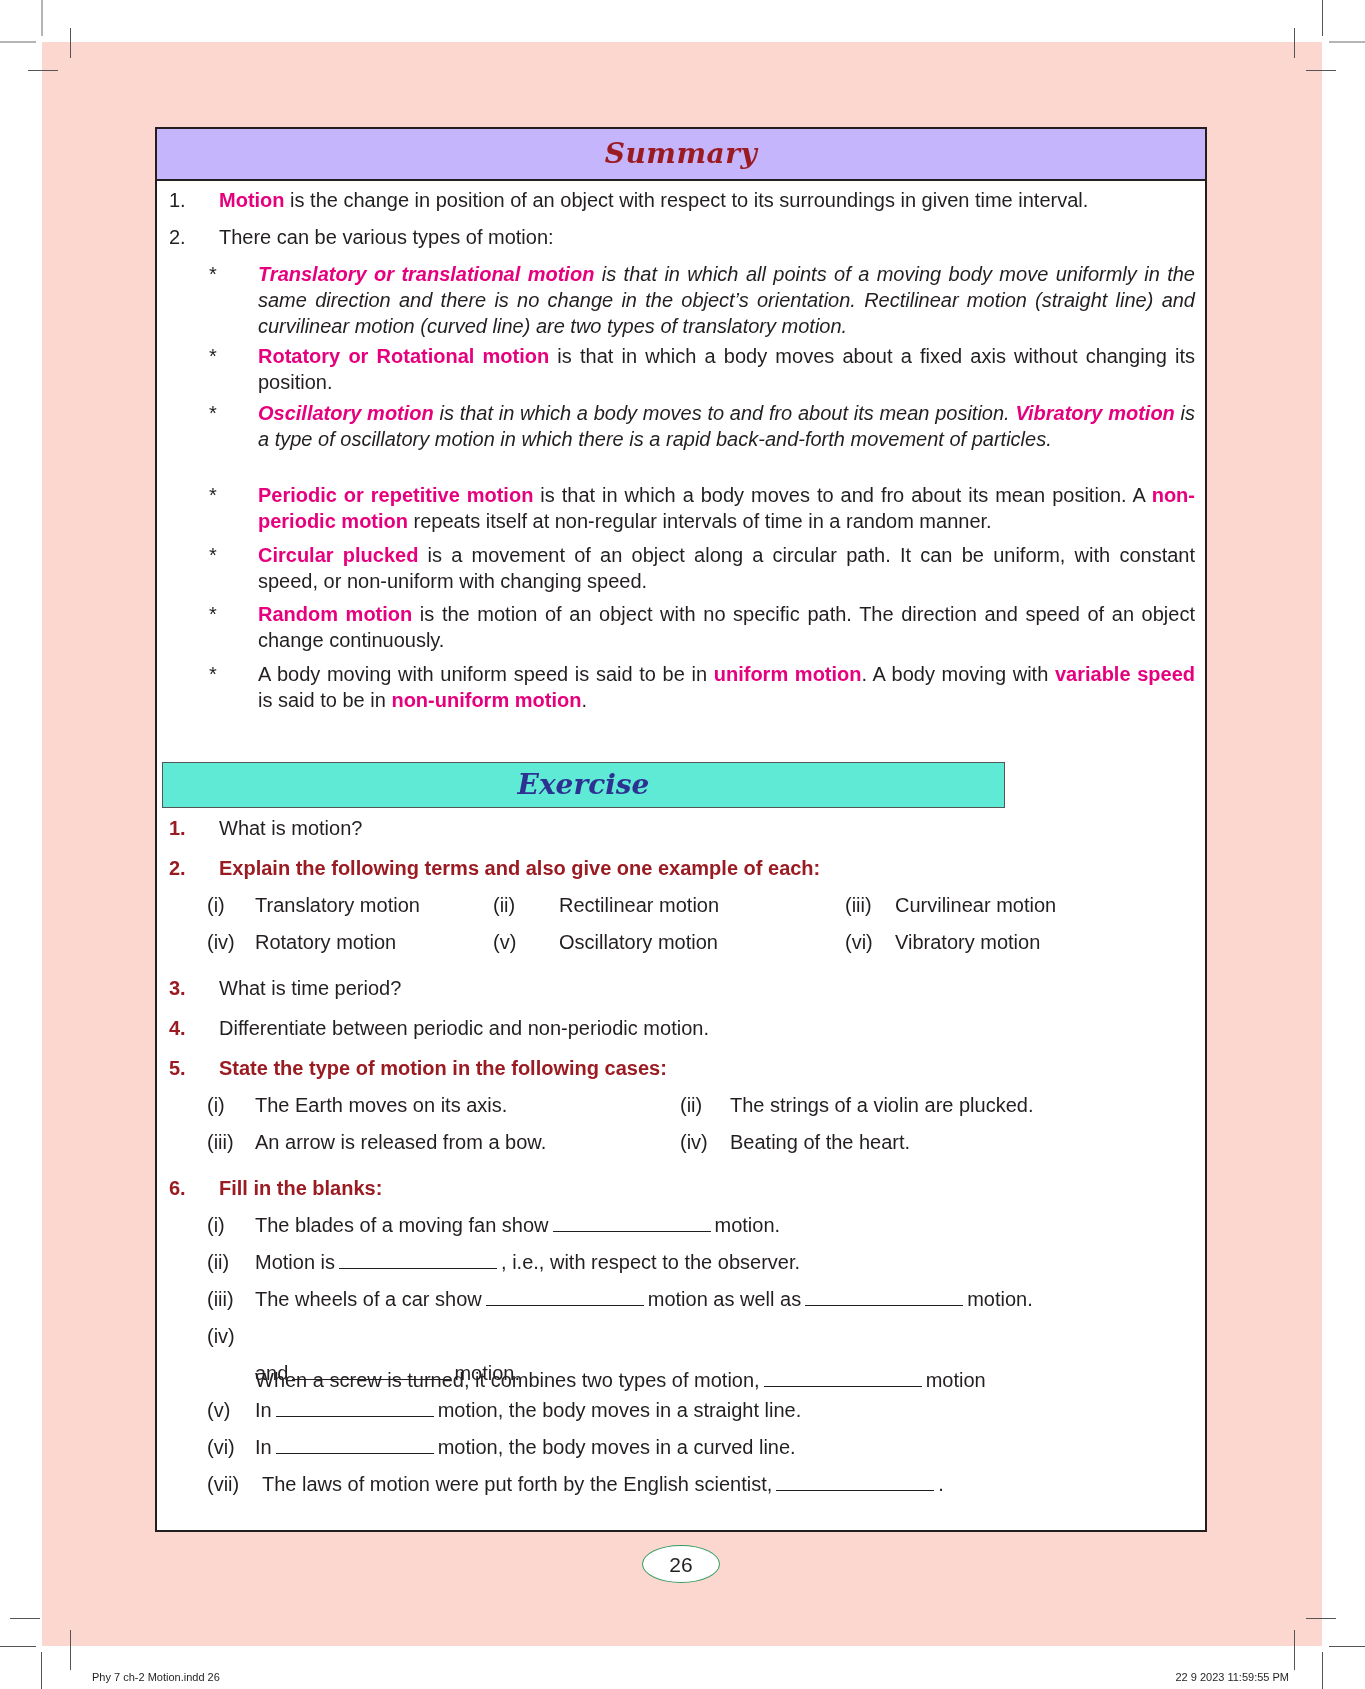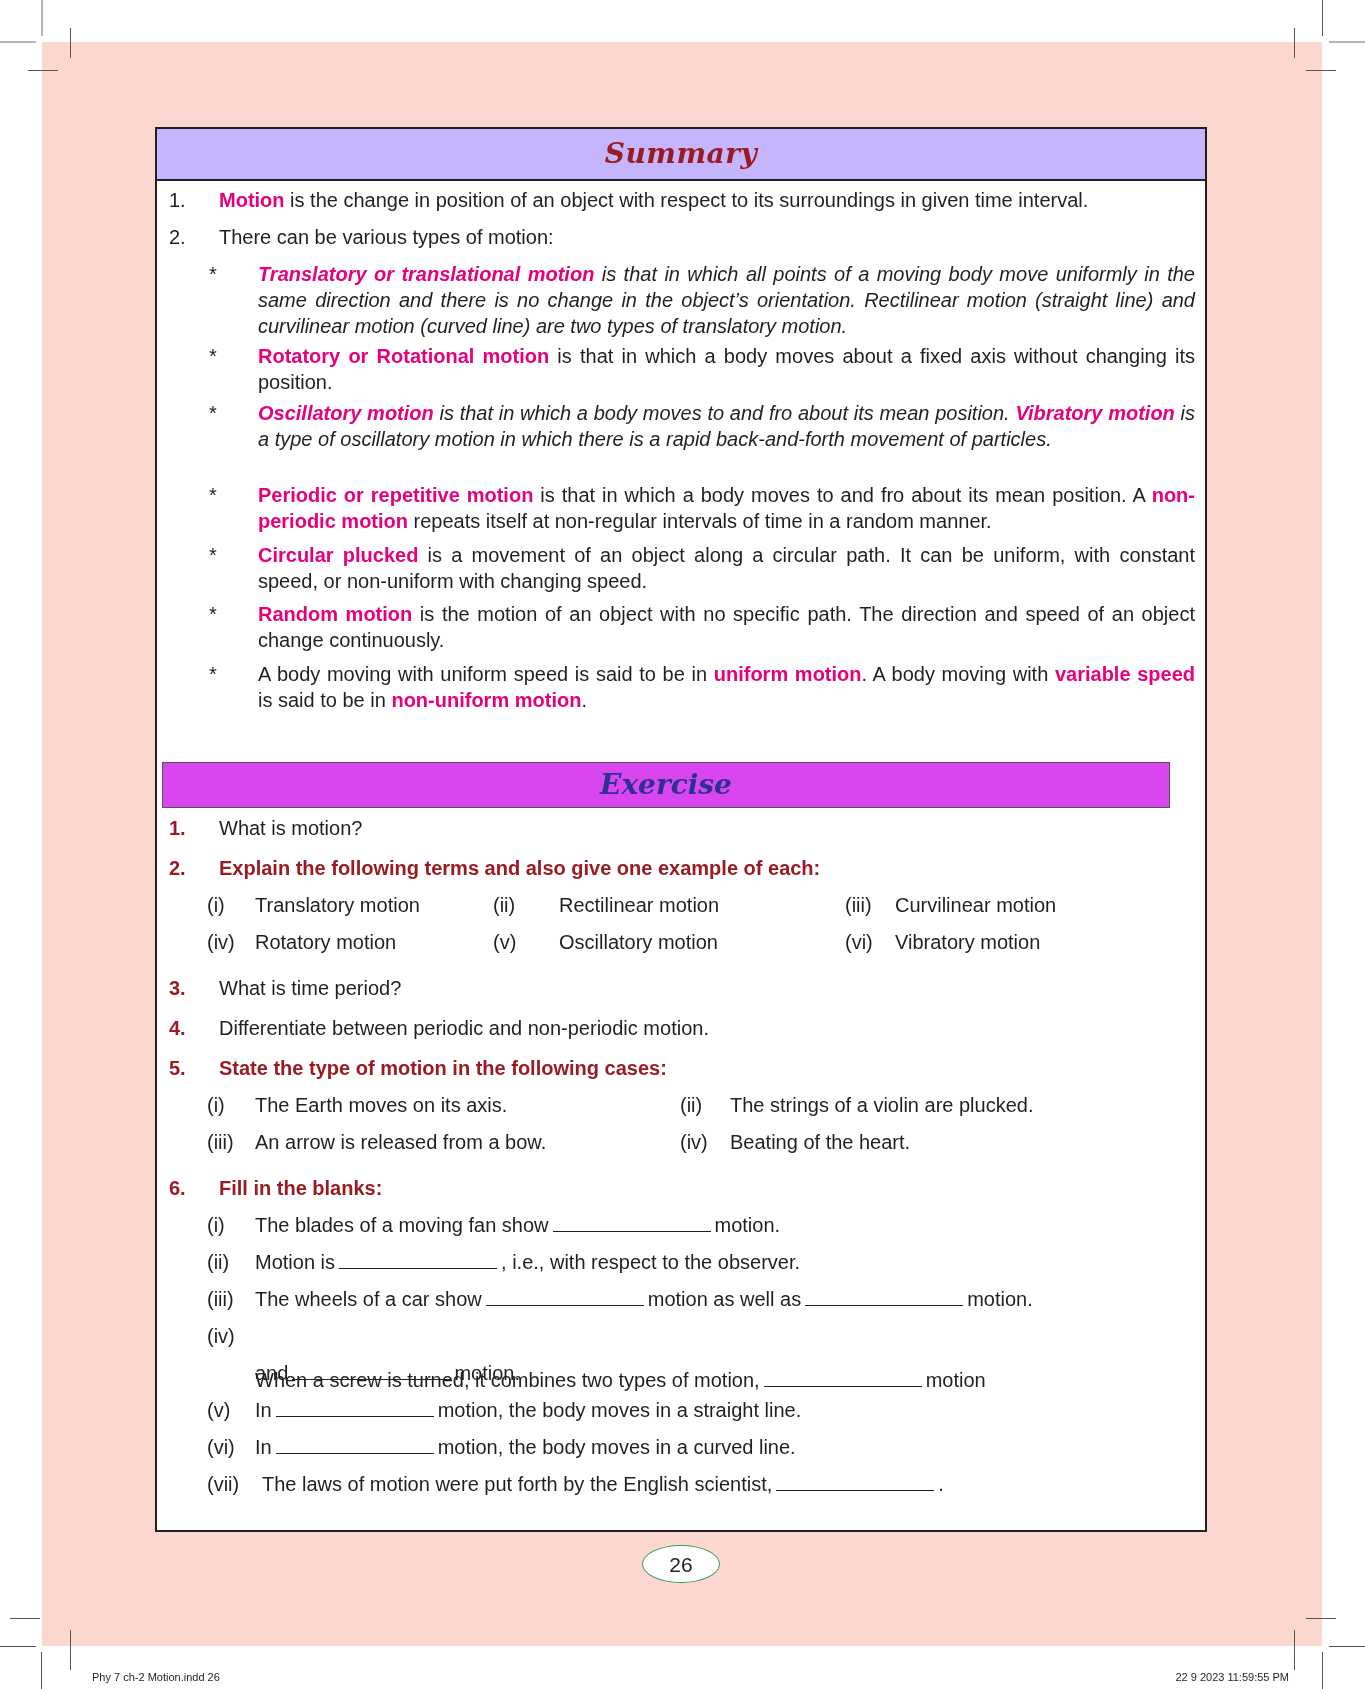--- a/index.html
+++ b/index.html
@@ -13,21 +13,21 @@
   .sum-head { position:absolute; left:0; top:0; right:0; height:50px; background:#c4b5fd;
               border-bottom:2px solid #231f20; text-align:center; }
   .sum-head span { font-family:"DejaVu Serif", serif; font-style:italic; font-weight:bold; font-size:28px;
                    color:#9b1b22; line-height:50px; letter-spacing:0.5px; }
   .content { position:absolute; left:0; right:0; font-size:20px; line-height:26px; }
   .row { position:absolute; white-space:nowrap; }
   .num { position:absolute; width:30px; }
   .txt { position:absolute; }
   .just { text-align:justify; text-align-last:left; white-space:normal; }
   .hl { color:#e6007e; font-weight:bold; }
-  .ex-head { position:absolute; left:5px; top:633px; width:1008px; height:46px; background:#d946ef;
+  .ex-head { position:absolute; left:5px; top:633px; width:843px; height:46px; background:#5eead4;
              border:1.5px solid #555; box-sizing:border-box; text-align:center; }
   .ex-head span { font-family:"DejaVu Serif", serif; font-style:italic; font-weight:bold; font-size:28px;
                   color:#2d3292; line-height:44px; }
   .qnum { color:#9b1b22; font-weight:bold; }
   .qbold { color:#9b1b22; font-weight:bold; }
   .blank { display:inline-block; width:158px; border-bottom:1.5px solid #231f20; height:18px; vertical-align:baseline; margin:0 4px; }
   .pageno { position:absolute; left:642px; top:1545px; width:78px; height:38px; border:1.5px solid #2e9e5e;
             border-radius:50%; background:#fff; text-align:center; line-height:38px; font-size:21px; box-sizing:border-box; }
   .slug { position:absolute; top:1682px; font-size:11px; color:#231f20; }
 </style>

